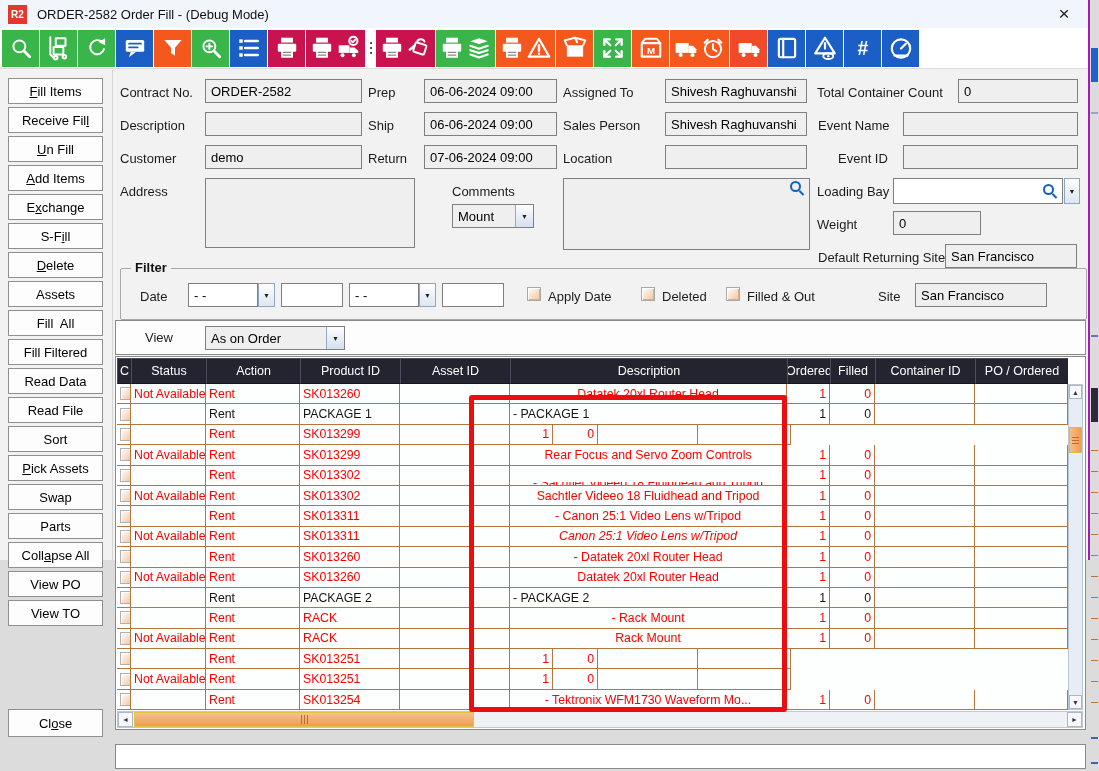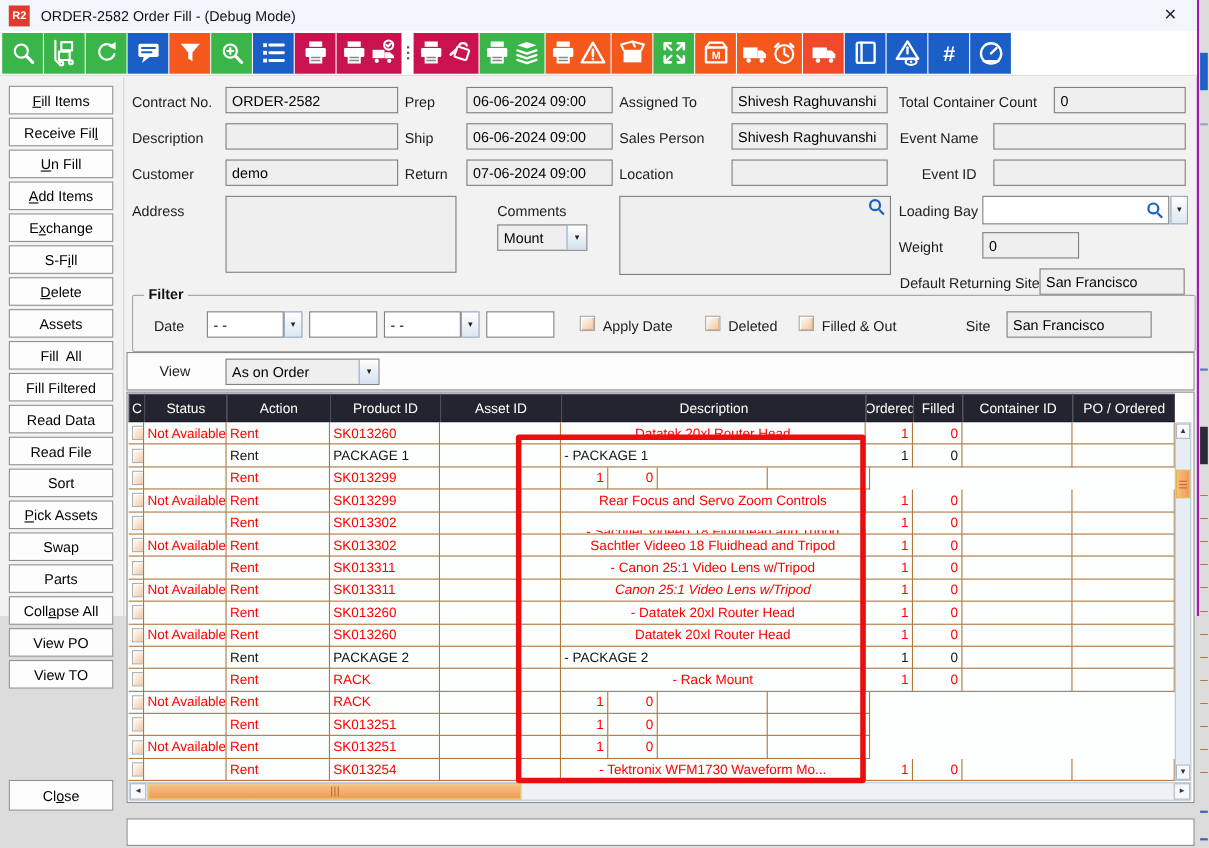--- a/index.html
+++ b/index.html
@@ -582,20 +582,21 @@
         <div class="td red" style="width: 93px;"></div>
       </div>
       <div class="tr">
         <div class="td red" style="width: 14px;">
           <span class="cbx"></span>
         </div>
         <div class="td red" style="width: 75px;">Not Available</div>
         <div class="td red" style="width: 94px;">Rent</div>
         <div class="td red" style="width: 100px;">RACK</div>
         <div class="td red" style="width: 110px;"></div>
+        <div class="td red ctr" style="width: 277px;">Rack Mount</div>
         <div class="td red num" style="width: 43px;">1</div>
         <div class="td red num" style="width: 45px;">0</div>
         <div class="td red" style="width: 100px;"></div>
         <div class="td red" style="width: 93px;"></div>
       </div>
       <div class="tr">
         <div class="td red" style="width: 14px;">
           <span class="cbx"></span>
         </div>
         <div class="td red" style="width: 75px;"></div>

